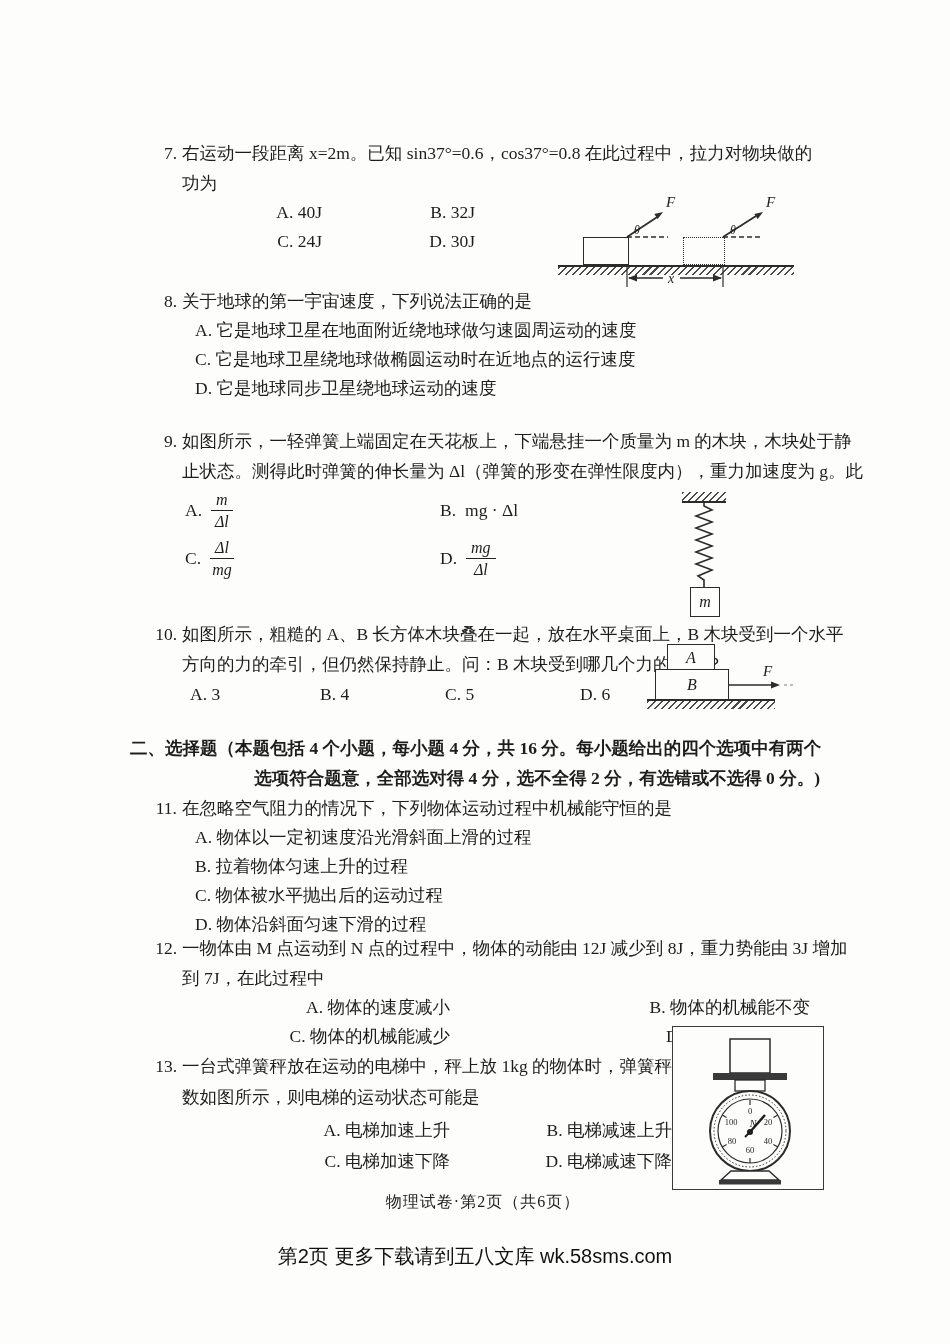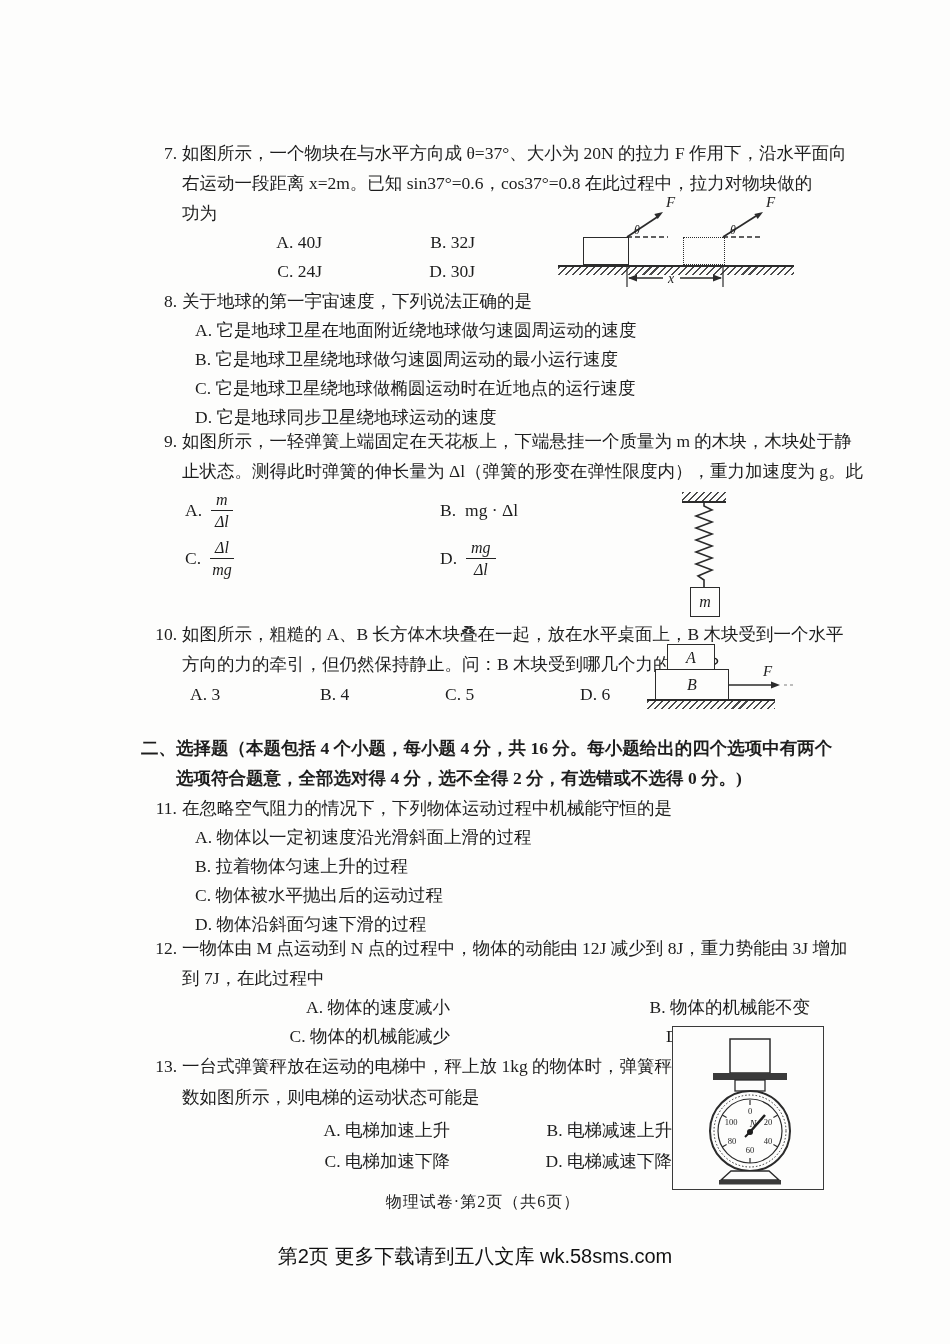--- a/index.html
+++ b/index.html
@@ -17,21 +17,21 @@
   .grid2{display:grid;grid-template-columns:255px auto;padding-left:13px;}
   .grid2 .cell{line-height:29px;white-space:nowrap;text-align:right;}
   .grid2.wide{grid-template-columns:127px auto;max-width:280px;}
   .inline4{display:grid;grid-template-columns:130px 125px 135px auto;padding-left:8px;line-height:30px;}
   .frac-row{display:grid;grid-template-columns:255px auto;padding-left:3px;height:48px;align-items:center;}
   .fcell{display:flex;align-items:center;gap:9px;white-space:nowrap;}
   .frac{display:inline-block;text-align:center;font-style:italic;font-size:16px;line-height:19px;}
   .frac .num{display:block;border-bottom:1.4px solid #222;padding:0 5px 1px;}
   .frac .den{display:block;padding-top:1px;}
   .mathtxt{}
-  .sec{position:absolute;left:141px;width:690px;font-weight:bold;}
+  .sec{position:absolute;left:130px;width:690px;font-weight:bold;text-align:right;}
   .sec .l{line-height:30px;white-space:nowrap;}
   .sec .l2{padding-left:35px;}
   .fig{position:absolute;}
   .blockbox{position:absolute;border:1.6px solid #2b2b2b;background:#fdfdfc;
     display:flex;align-items:center;justify-content:center;font-style:italic;font-size:16px;}
   .dottedbox{border-style:dotted;border-width:1.8px;}
   .hatch{position:absolute;border-top:2px solid #2b2b2b;
     background:repeating-linear-gradient(135deg,#4a4a4a 0 1.5px,transparent 1.5px 5px);}
   .hatch-ceil{position:absolute;border-bottom:2px solid #2b2b2b;
     background:repeating-linear-gradient(135deg,#4a4a4a 0 1.5px,transparent 1.5px 5px);}
@@ -43,21 +43,20 @@
     font-family:"Liberation Sans","DejaVu Sans",sans-serif;color:#111;}
 </style>
 </head>
 <body>
 
 <div class="page">
 
   <div class="q" style="top:138px">
     <div class="qnum">7.</div>
     <div class="qbody">
-      <div class="qline">如图所示，一个物块在与水平方向成 θ=37°、大小为 20N 的拉力 F 作用下，沿水平面向</div>
       <div class="qline">右运动一段距离 x=2m。已知 sin37°=0.6，cos37°=0.8 在此过程中，拉力对物块做的</div>
       <div class="qline">功为</div>
       <div class="grid2 wide">
         <div class="cell">A. 40J</div>
         <div class="cell">B. 32J</div>
         <div class="cell">C. 24J</div>
         <div class="cell">D. 30J</div>
       </div>
     </div>
   </div>
@@ -85,21 +84,20 @@
       <polygon points="172,85 163,81.5 163,88.5" fill="#2b2b2b"></polygon>
       <text x="118" y="90" font-size="14" font-style="italic">x</text>
     </svg>
   </div>
 
   <div class="q" style="top:286px">
     <div class="qnum">8.</div>
     <div class="qbody">
       <div class="qline">关于地球的第一宇宙速度，下列说法正确的是</div>
       <div class="opt-line">A. 它是地球卫星在地面附近绕地球做匀速圆周运动的速度</div>
-      <div class="opt-line">B. 它是地球卫星绕地球做匀速圆周运动的最小运行速度</div>
       <div class="opt-line">C. 它是地球卫星绕地球做椭圆运动时在近地点的运行速度</div>
       <div class="opt-line">D. 它是地球同步卫星绕地球运动的速度</div>
     </div>
   </div>
 
   <div class="q" style="top:426px">
     <div class="qnum">9.</div>
     <div class="qbody">
       <div class="qline">如图所示，一轻弹簧上端固定在天花板上，下端悬挂一个质量为 m 的木块，木块处于静</div>
       <div class="qline">止状态。测得此时弹簧的伸长量为 Δl（弹簧的形变在弹性限度内），重力加速度为 g。此</div>

